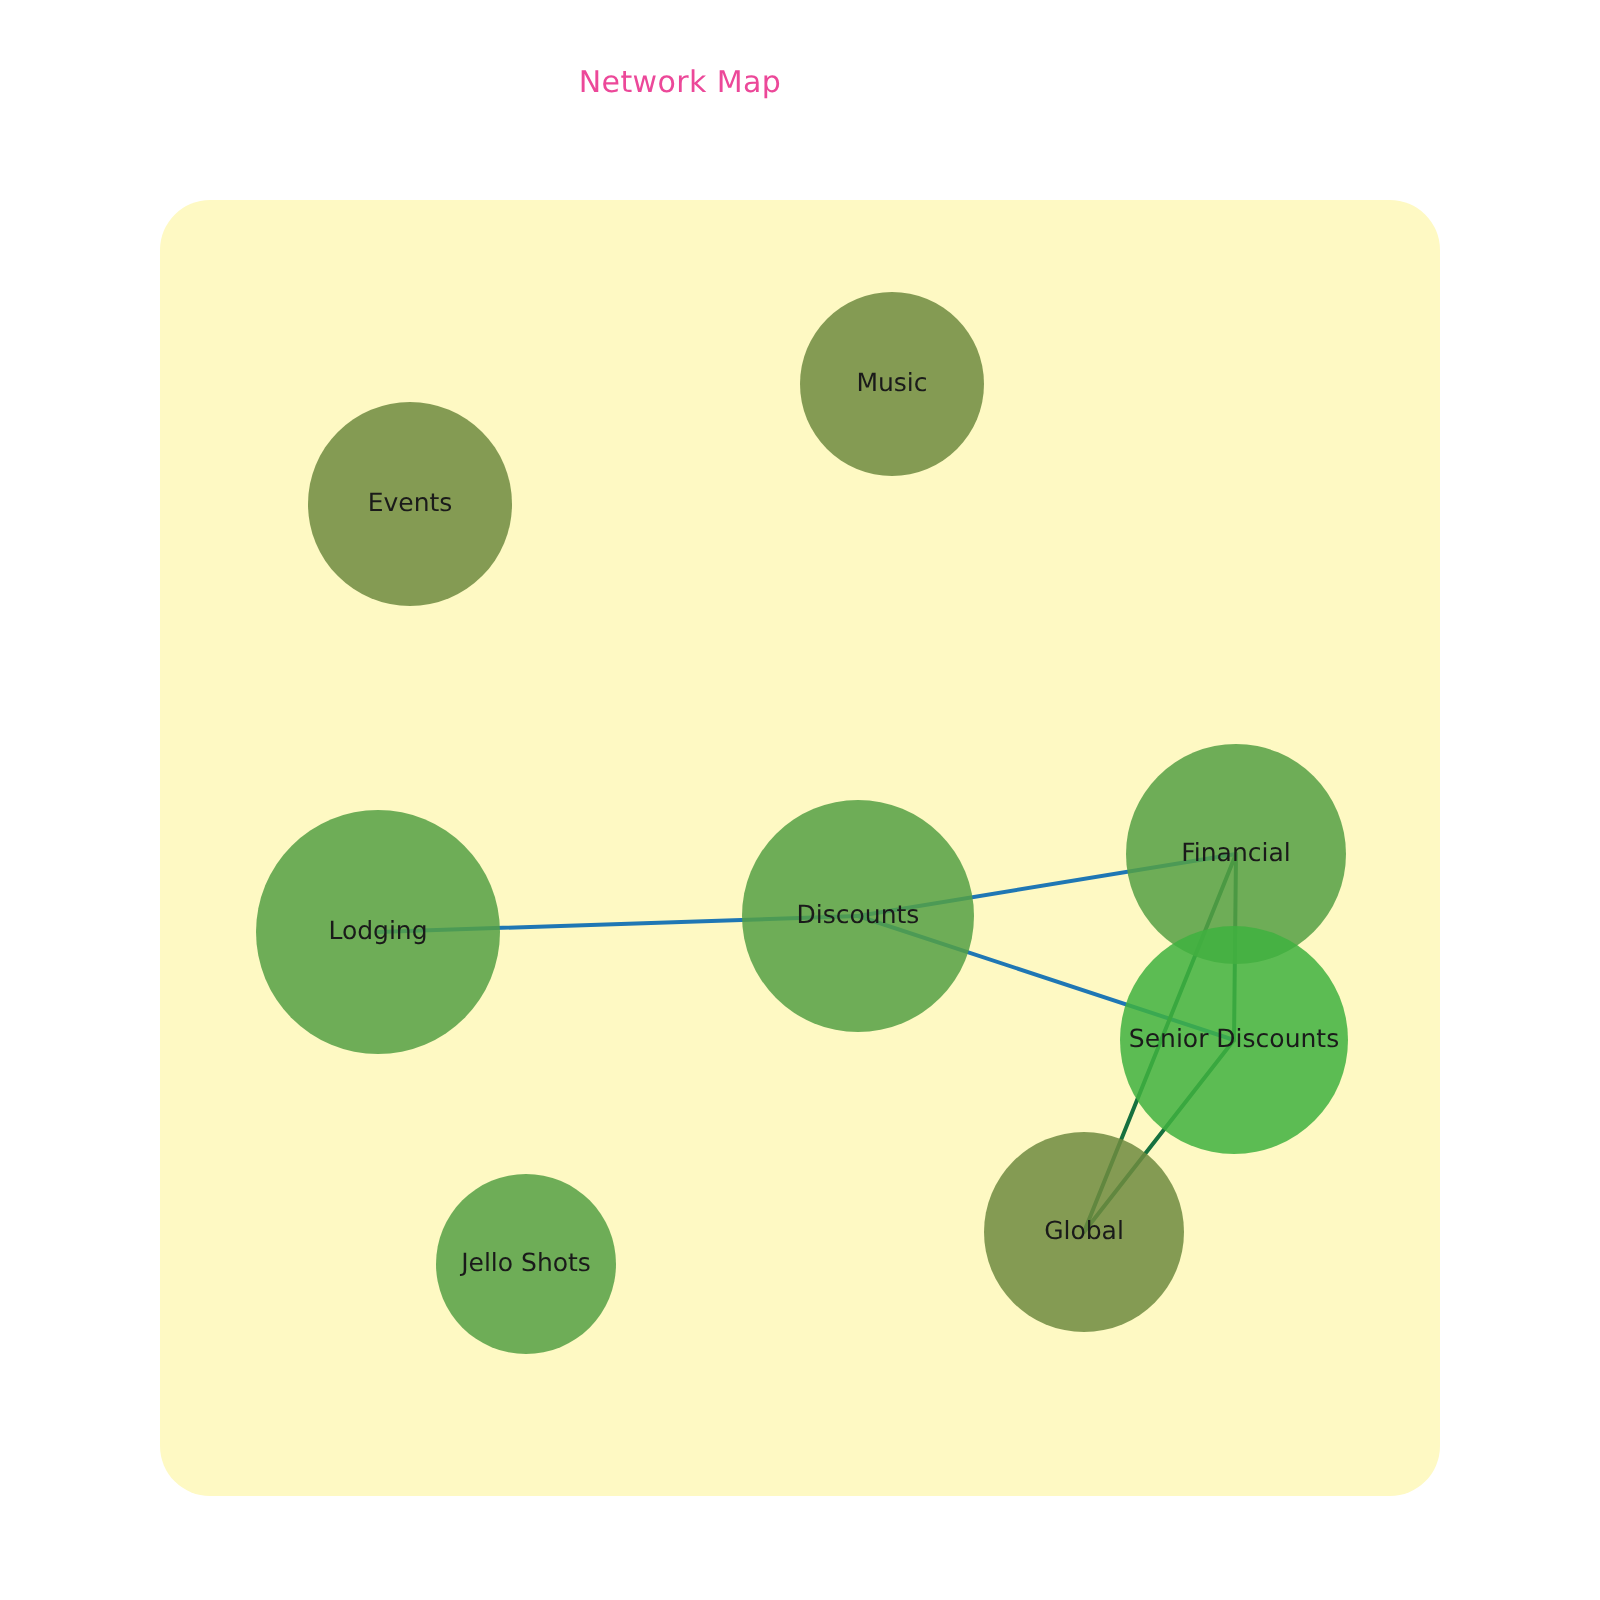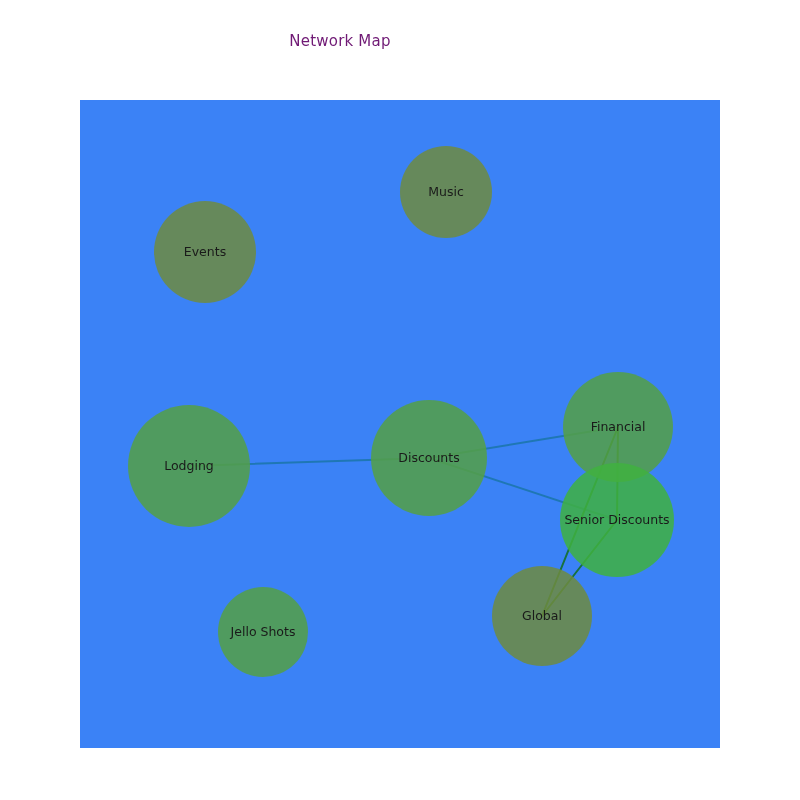--- a/index.html
+++ b/index.html
@@ -21,32 +21,33 @@
     height: 800px;
     background: #ffffff;
   }
   #chart-title {
     position: absolute;
     left: 0;
     top: 32px;
     width: 680px;
     text-align: center;
     font-size: 15px;
-    color: #701a75;
+    color: #ec4899;
     letter-spacing: 0.2px;
     font-family: "DejaVu Sans", "Liberation Sans", sans-serif;
   }
   #plot-area {
     position: absolute;
     left: 80px;
     top: 100px;
     width: 640px;
     height: 648px;
-    background: #3b82f6;
+    background: #fef9c3;
     overflow: hidden;
+    border-radius: 25px;
   }
   #network-svg {
     position: absolute;
     left: 0;
     top: 0;
     width: 640px;
     height: 620px;
     display: block;
   }
   .node-label {

